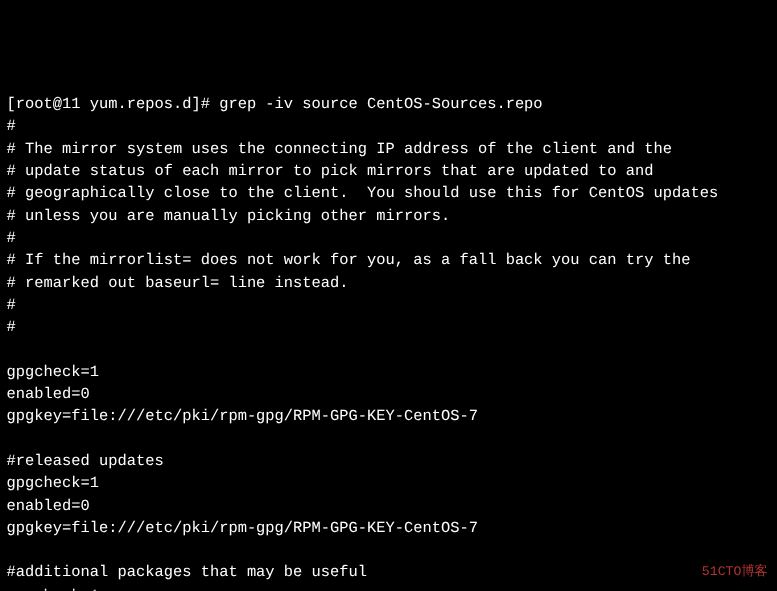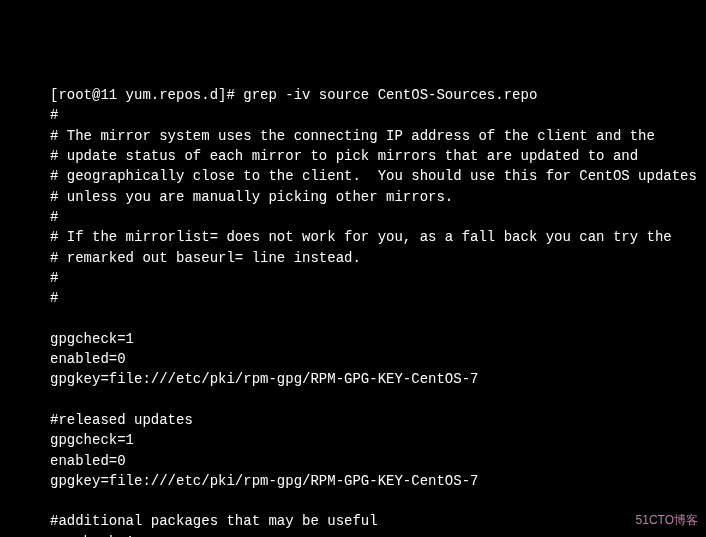--- a/index.html
+++ b/index.html
@@ -16,29 +16,28 @@
       padding: 4px 6px;
       width: 706px;
       height: 537px;
       overflow: hidden;
       position: relative;
       white-space: pre;
     }
     .terminal-line {
       display: block;
       min-height: 1.45em;
-      margin-left: 44px;
     }
     .watermark {
       position: absolute;
       bottom: 8px;
       right: 8px;
-      color: #f9a8d4;
+      color: #ef4444;
       font-size: 12px;
-      font-family: Liberation Sans, sans-serif;
+      font-family: Liberation Mono, monospace;
       opacity: 0.75;
       white-space: normal;
     }
   </style>
 </head>
 <body>
 
 
 
 <div id="terminal-container"><span class="terminal-line">[root@11 yum.repos.d]# grep -iv source CentOS-Sources.repo</span><span class="terminal-line">#</span><span class="terminal-line"># The mirror system uses the connecting IP address of the client and the</span><span class="terminal-line"># update status of each mirror to pick mirrors that are updated to and</span><span class="terminal-line"># geographically close to the client.  You should use this for CentOS updates</span><span class="terminal-line"># unless you are manually picking other mirrors.</span><span class="terminal-line">#</span><span class="terminal-line"># If the mirrorlist= does not work for you, as a fall back you can try the</span><span class="terminal-line"># remarked out baseurl= line instead.</span><span class="terminal-line">#</span><span class="terminal-line">#</span><span class="terminal-line">&nbsp;</span><span class="terminal-line">gpgcheck=1</span><span class="terminal-line">enabled=0</span><span class="terminal-line">gpgkey=file:///etc/pki/rpm-gpg/RPM-GPG-KEY-CentOS-7</span><span class="terminal-line">&nbsp;</span><span class="terminal-line">#released updates</span><span class="terminal-line">gpgcheck=1</span><span class="terminal-line">enabled=0</span><span class="terminal-line">gpgkey=file:///etc/pki/rpm-gpg/RPM-GPG-KEY-CentOS-7</span><span class="terminal-line">&nbsp;</span><span class="terminal-line">#additional packages that may be useful</span><span class="terminal-line">gpgcheck=1</span></div>

